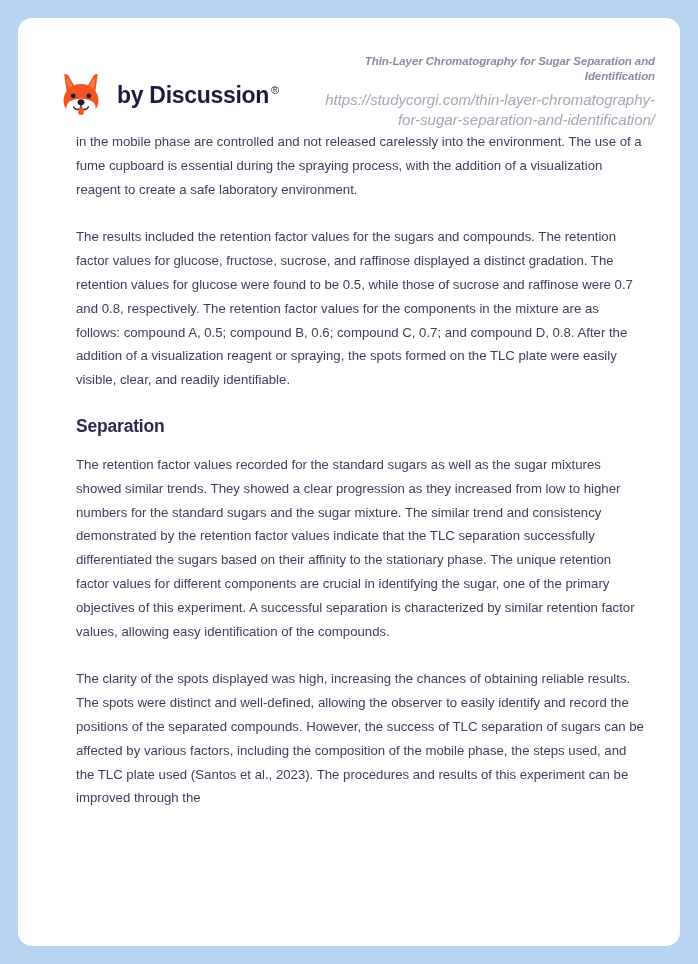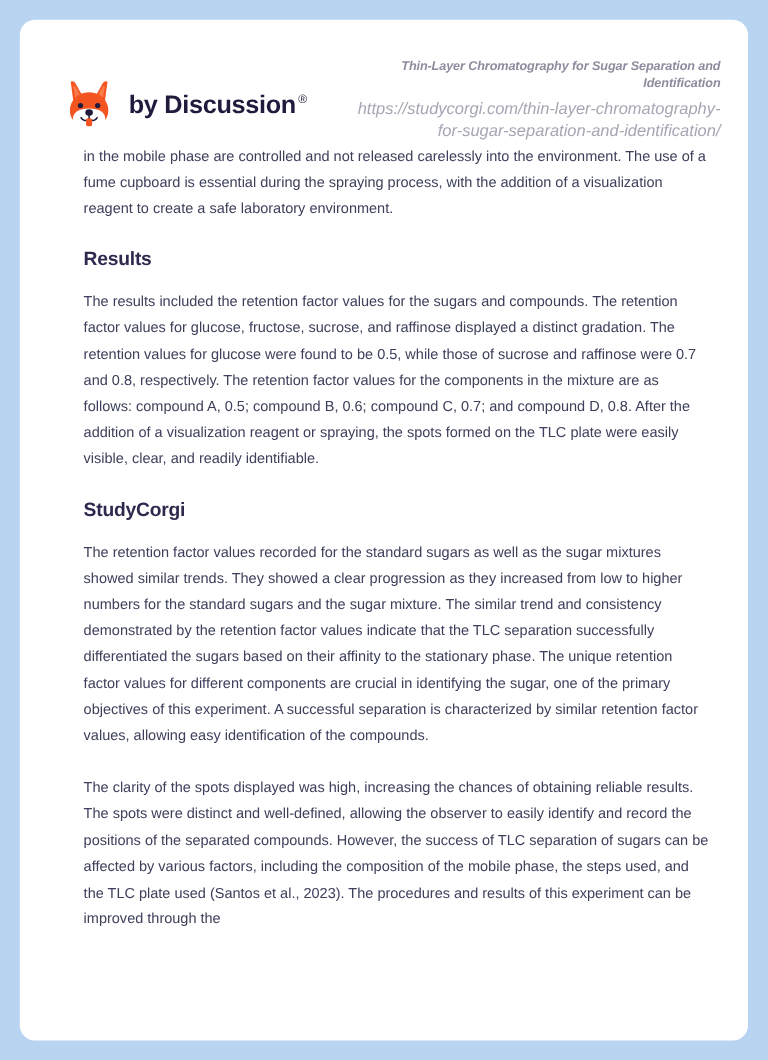--- a/index.html
+++ b/index.html
@@ -146,22 +146,21 @@
       <div class="doc-title">Thin-Layer Chromatography for Sugar Separation and Identification</div>
       <div class="doc-url">https://studycorgi.com/thin-layer-chromatography-for-sugar-separation-and-identification/</div>
     </div>
 
   </div>
 
   <div class="doc-body">
 
     <p class="body-text">in the mobile phase are controlled and not released carelessly into the environment. The use of a fume cupboard is essential during the spraying process, with the addition of a visualization reagent to create a safe laboratory environment.</p>
 
-    <h2 class="section-heading">Results</h2>
     <p class="body-text">The results included the retention factor values for the sugars and compounds. The retention factor values for glucose, fructose, sucrose, and raffinose displayed a distinct gradation. The retention values for glucose were found to be 0.5, while those of sucrose and raffinose were 0.7 and 0.8, respectively. The retention factor values for the components in the mixture are as follows: compound A, 0.5; compound B, 0.6; compound C, 0.7; and compound D, 0.8. After the addition of a visualization reagent or spraying, the spots formed on the TLC plate were easily visible, clear, and readily identifiable.</p>
 
-    <h2 class="section-heading spaced">StudyCorgi</h2>
+    <h2 class="section-heading spaced">Separation</h2>
     <p class="body-text">The retention factor values recorded for the standard sugars as well as the sugar mixtures showed similar trends. They showed a clear progression as they increased from low to higher numbers for the standard sugars and the sugar mixture. The similar trend and consistency demonstrated by the retention factor values indicate that the TLC separation successfully differentiated the sugars based on their affinity to the stationary phase. The unique retention factor values for different components are crucial in identifying the sugar, one of the primary objectives of this experiment. A successful separation is characterized by similar retention factor values, allowing easy identification of the compounds.</p>
     <p class="body-text">The clarity of the spots displayed was high, increasing the chances of obtaining reliable results. The spots were distinct and well-defined, allowing the observer to easily identify and record the positions of the separated compounds. However, the success of TLC separation of sugars can be affected by various factors, including the composition of the mobile phase, the steps used, and the TLC plate used (Santos et al., 2023). The procedures and results of this experiment can be improved through the</p>
 
   </div>
 
 </div>
 
 </body></html>

